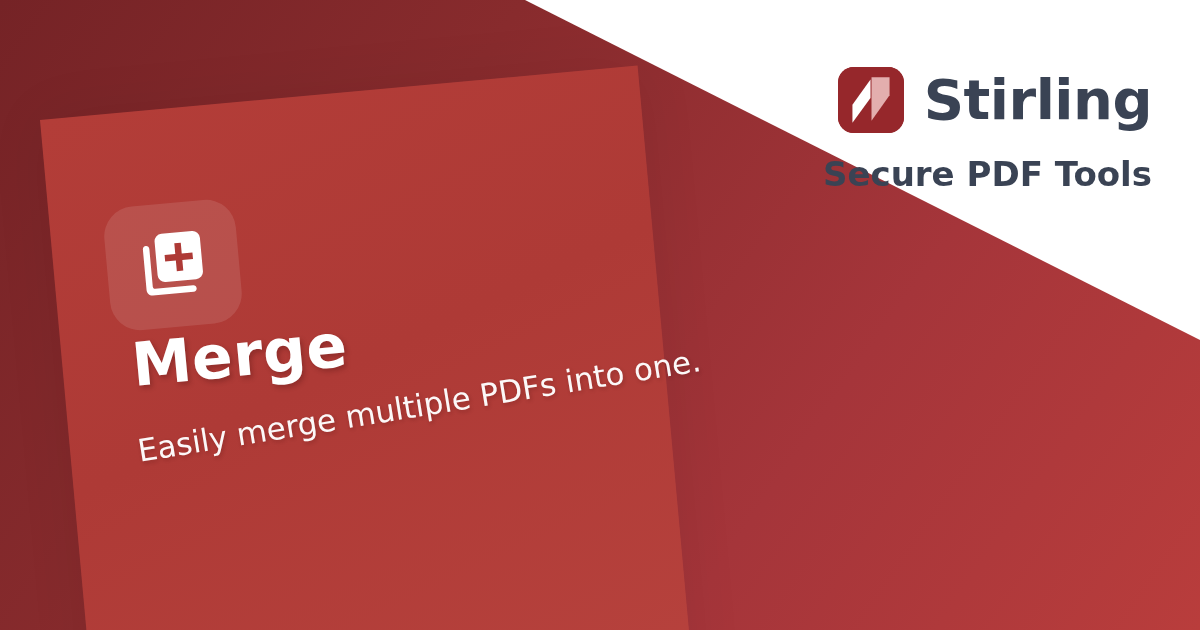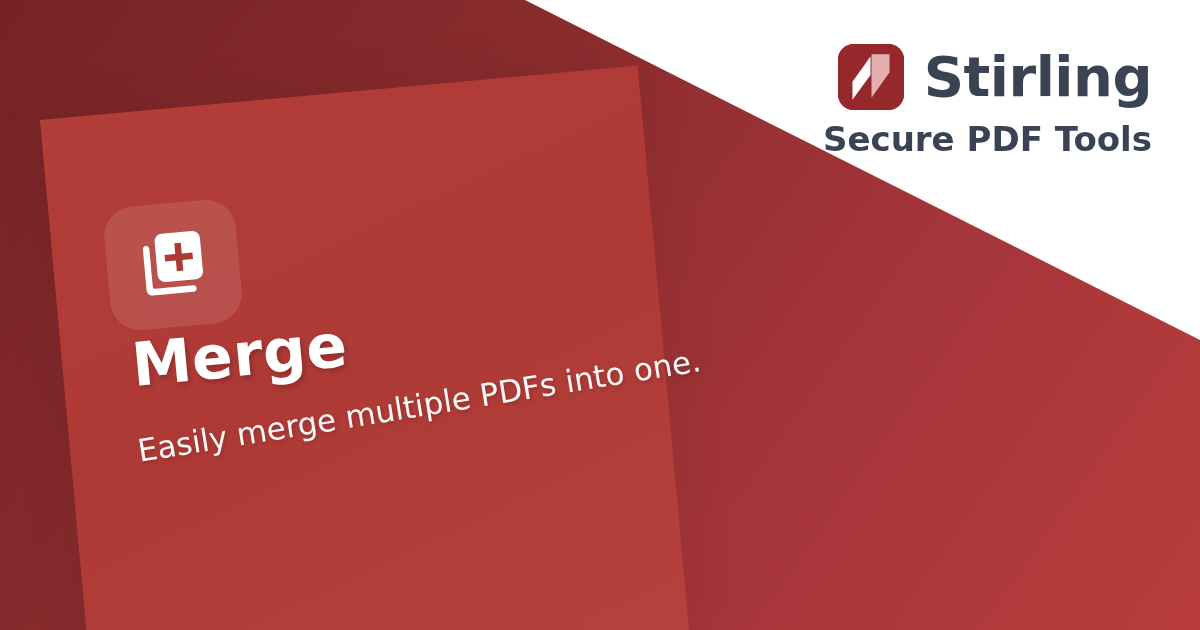--- a/index.html
+++ b/index.html
@@ -123,41 +123,42 @@
     right: 48px;
     top: 44px;
     display: flex;
     flex-direction: column;
     align-items: flex-end;
   }
   .brand-row {
     display: flex;
     align-items: center;
     gap: 20px;
+    margin-top: 23px;
   }
   .brand-logo {
     width: 66px;
     height: 66px;
     border-radius: 16px;
     background: #96272B;
     display: block;
   }
   .brand-logo svg { display: block; width: 66px; height: 66px; }
 
   .brand-name {
     font-family: "DejaVu Sans", sans-serif;
     font-size: 56px;
     font-weight: 700;
     letter-spacing: -0.5px;
     color: #3A4354;
     line-height: 1;
     white-space: nowrap;
   }
   .brand-tagline {
-    margin-top: 12px;
+    margin-top: 24px;
     font-family: "DejaVu Sans", sans-serif;
     font-size: 34px;
     font-weight: 700;
     color: #3A4354;
     line-height: 1;
     white-space: nowrap;
   }
 </style>
 </head>
 <body>

